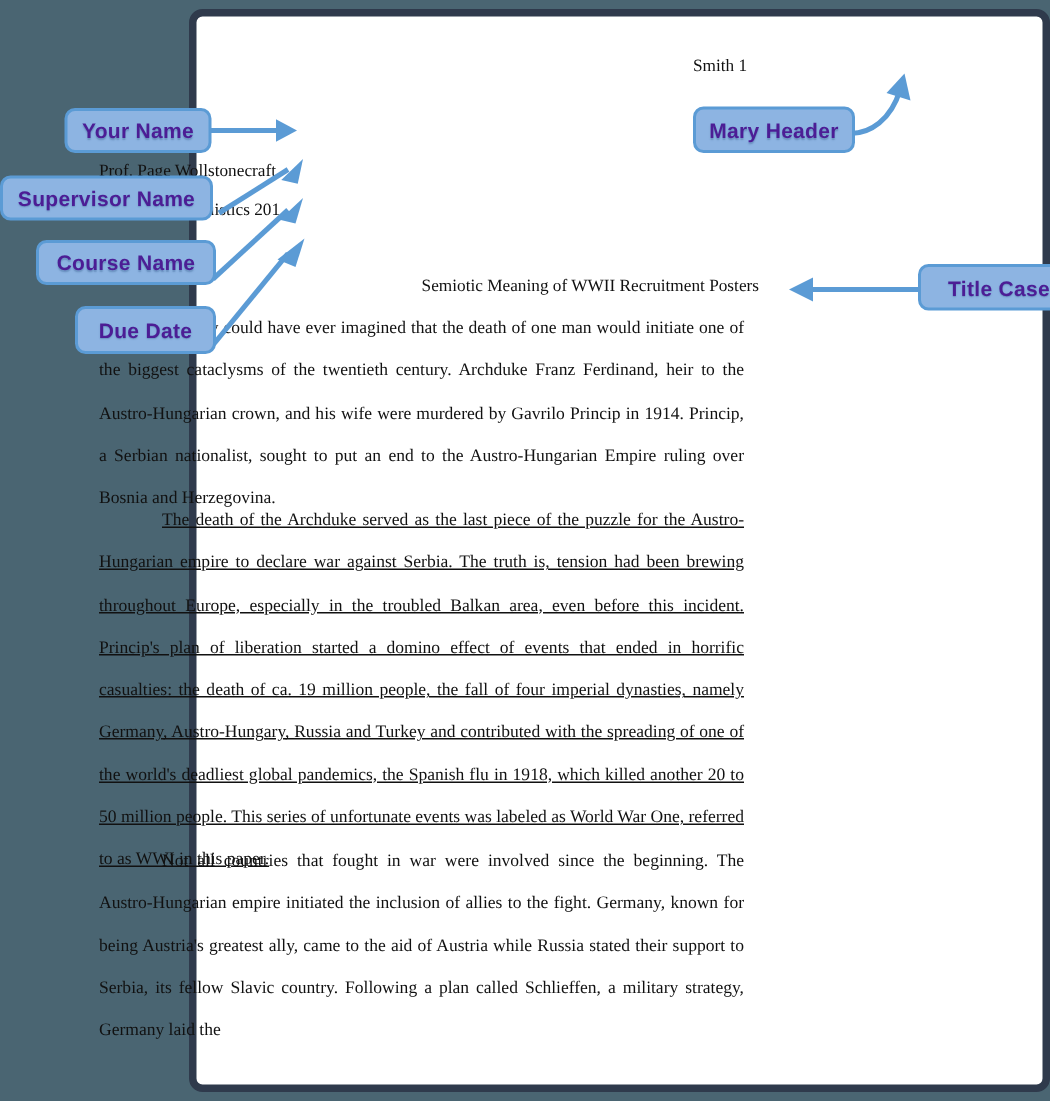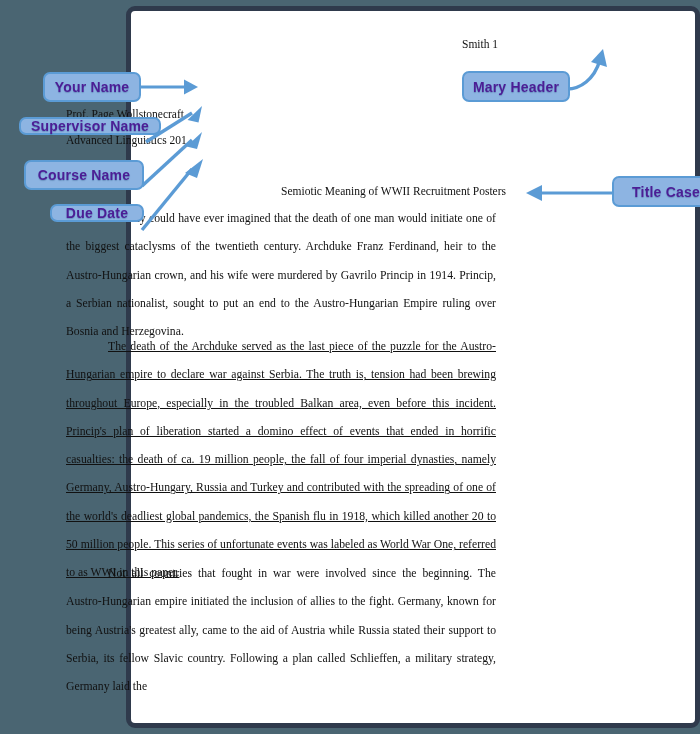--- a/index.html
+++ b/index.html
@@ -93,23 +93,23 @@
     font-family: "Liberation Sans", sans-serif;
     font-size: 14px;
     font-weight: bold;
     display: flex;
     align-items: center;
     justify-content: center;
     letter-spacing: 0.2px;
     text-shadow: 0 1px 1px rgba(40,80,130,0.35);
   }
   #callout-your-name       { left: 43px;  top: 72px;  width: 98px;  height: 30px; }
-  #callout-supervisor-name { left: 19px;   top: 117px; width: 142px; height: 18px; }
+  #callout-supervisor-name { left: 0;   top: 117px; width: 142px; height: 30px; }
   #callout-course-name     { left: 24px;  top: 160px; width: 120px; height: 30px; text-align: center; }
-  #callout-due-date        { left: 50px;  top: 204px; width: 94px;  height: 18px; }
+  #callout-due-date        { left: 50px;  top: 204px; width: 94px;  height: 32px; }
   #callout-page-header     { left: 462px; top: 71px;  width: 108px; height: 31px; }
   #callout-title-case      { left: 612px; top: 176px; width: 108px; height: 31px; }
 
   
   .arrow-svg {
     position: absolute;
     z-index: 5;
     overflow: visible;
   }
   #arrow-your-name    { left: 138px; top: 76px;  width: 64px;  height: 22px; }

